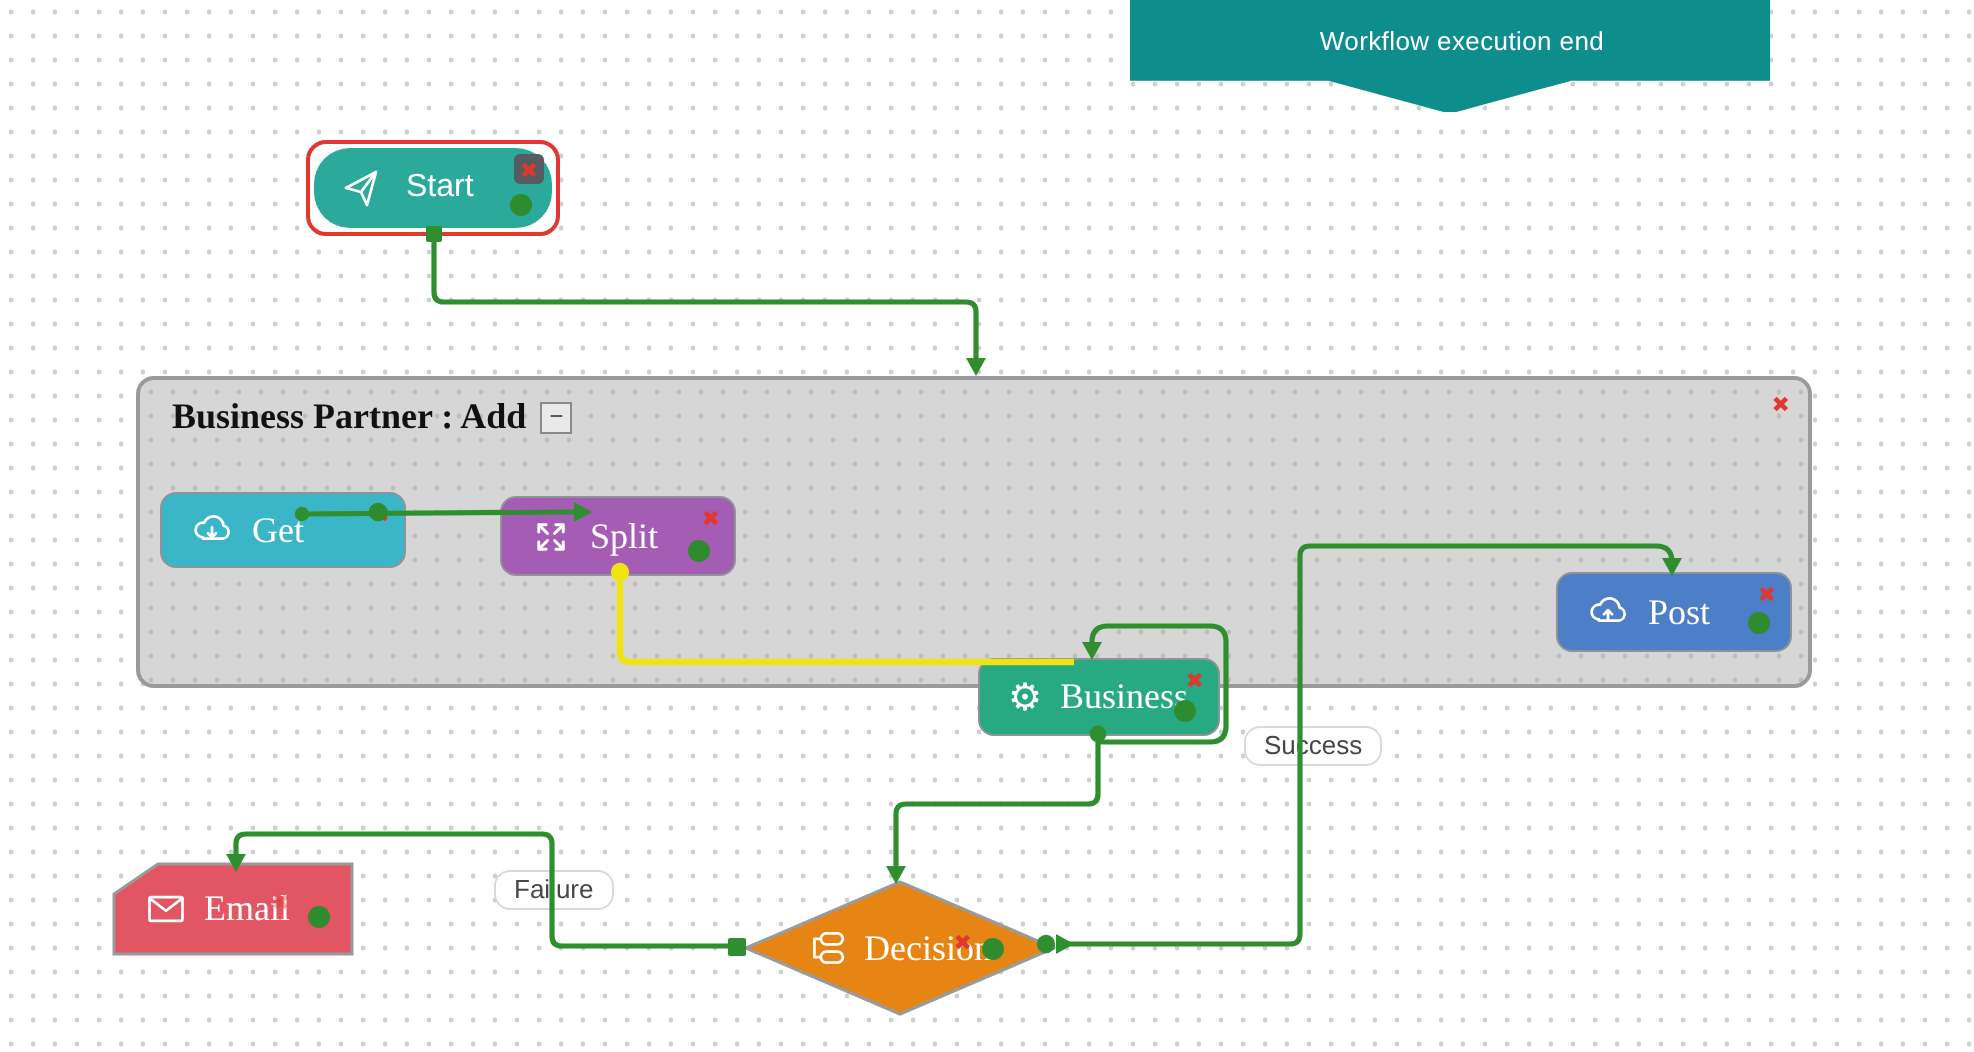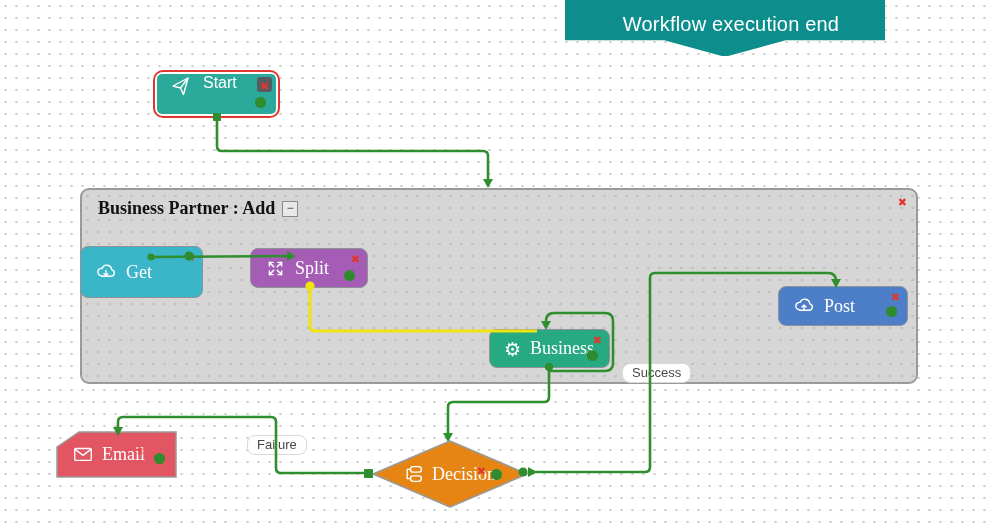--- a/index.html
+++ b/index.html
@@ -6,24 +6,24 @@
   body{width:987px;height:526px;overflow:hidden;position:relative;
        font-family:"Liberation Sans","DejaVu Sans",sans-serif;}
   #canvas{position:absolute;inset:0;width:987px;height:526px;background:#ffffff;
       background-image:radial-gradient(#cfcfcf 1px, transparent 1.3px);
       background-size:11px 12px;}
 
   
   .banner{position:absolute;left:565px;top:0;width:320px;height:56px;background:#0e8d8d;
       clip-path:polygon(0 0,100% 0,100% 72%,69% 72%,51% 100%,49% 100%,31% 72%,0 72%);}
   .banner span{position:absolute;left:0;right:0;top:13px;text-align:center;color:#ffffff;
-      font-size:20px;letter-spacing:.2px;padding-left:12px;}
-
-  
-  .group{position:absolute;left:80px;top:188px;width:838px;height:196px;background:#d6d6d6;
+      font-size:13px;letter-spacing:.2px;padding-left:12px;}
+
+  
+  .group{position:absolute;left:68px;top:188px;width:838px;height:156px;background:#d6d6d6;
       background-image:radial-gradient(#bdbdbd 1px, transparent 1.3px);background-size:11px 12px;
       border:2px solid #9a9a9a;border-radius:9px;box-sizing:border-box;}
   .group-title{position:absolute;left:16px;top:8px;font-family:"Liberation Serif","DejaVu Serif",serif;
       font-weight:bold;font-size:18px;color:#111;}
   .collapse-btn{display:inline-block;width:14px;height:14px;line-height:12px;text-align:center;
       border:1px solid #8a8a8a;background:#e9e9e9;color:#444;font-size:12px;font-weight:normal;
       font-family:"Liberation Sans",sans-serif;vertical-align:2px;margin-left:7px;cursor:pointer;}
   .close-x{color:#e0372e;font-size:11px;font-weight:bold;line-height:1;cursor:pointer;
       font-family:"DejaVu Sans",sans-serif;}
   .group-close{position:absolute;right:9px;top:7px;}
@@ -31,30 +31,30 @@
   
   .node{position:absolute;border-radius:8px;border:1.5px solid #8f9397;box-sizing:border-box;
       display:flex;align-items:center;padding-left:14px;gap:9px;color:#fff;}
   .node .label{font-family:"Liberation Serif","DejaVu Serif",serif;font-size:18px;color:#fff;}
   .node .nx{position:absolute;top:5px;right:7px;}
   .statusdot{position:absolute;width:11px;height:11px;border-radius:50%;background:#2e8b2e;}
   .icon{display:inline-flex;align-items:center;justify-content:center;}
 
   .start-wrap{position:absolute;left:153px;top:70px;width:127px;height:48px;border:2px solid #e0372e;
       border-radius:10px;background:#ffffff;padding:2px;box-sizing:border-box;}
-  .start-node{position:relative;width:100%;height:100%;background:#2ba99b;border-radius:5px;
-      display:flex;align-items:flex-start;padding-left:12px;gap:10px;box-sizing:border-box;color:#fff;}
+  .start-node{position:relative;width:100%;height:100%;background:#2ba99b;border-radius:18px;
+      display:flex;align-items:center;padding-left:12px;gap:10px;box-sizing:border-box;color:#fff;}
   .start-node .xbox{position:absolute;top:3px;right:4px;width:15px;height:15px;background:#565b5f;
       border-radius:3px;text-align:center;line-height:15px;cursor:pointer;}
   .start-node .statusdot{right:10px;bottom:6px;}
 
-  .get-node{left:80px;top:246px;width:123px;height:52px;background:#3ab6c8;}
+  .get-node{left:80px;top:246px;width:123px;height:38px;background:#3ab6c8;}
   .split-node{left:250px;top:248px;width:118px;height:40px;background:#a55cb5;text-align:right;}
   .process-node{left:489px;top:329px;width:121px;height:39px;background:#27a981;}
-  .post-node{left:778px;top:286px;width:130px;height:40px;background:#4c7fc7;}
+  .post-node{left:778px;top:286px;width:118px;height:40px;background:#4c7fc7;}
   .split-node .statusdot{right:12px;bottom:6px;}
   .process-node .statusdot{right:11px;bottom:6px;}
   .post-node .statusdot{right:10px;bottom:8px;}
 
   
   .email-node{position:absolute;left:56px;top:430px;width:121px;height:48px;}
   .email-node svg.shape{position:absolute;inset:0;}
   .email-inner{position:absolute;inset:0;display:flex;align-items:center;padding-left:16px;gap:8px;}
   .email-node .label{font-family:"Liberation Serif","DejaVu Serif",serif;font-size:18px;color:#fff;}
   .email-node .nx{position:absolute;top:16px;right:32px;opacity:.4;}

